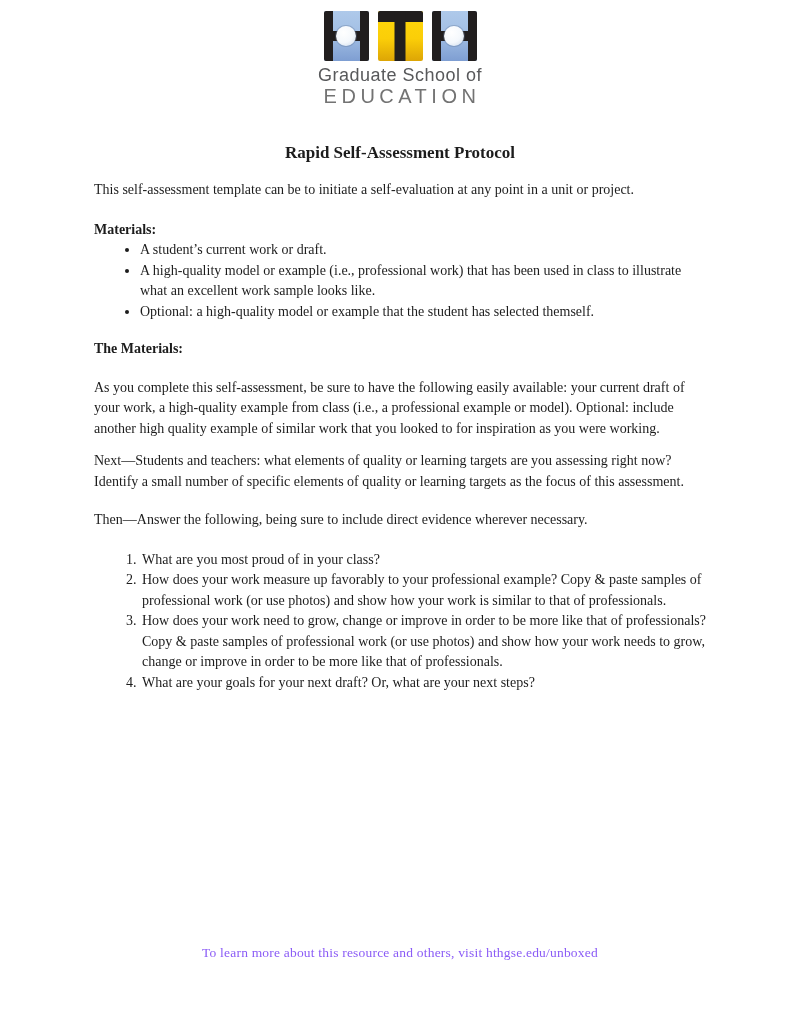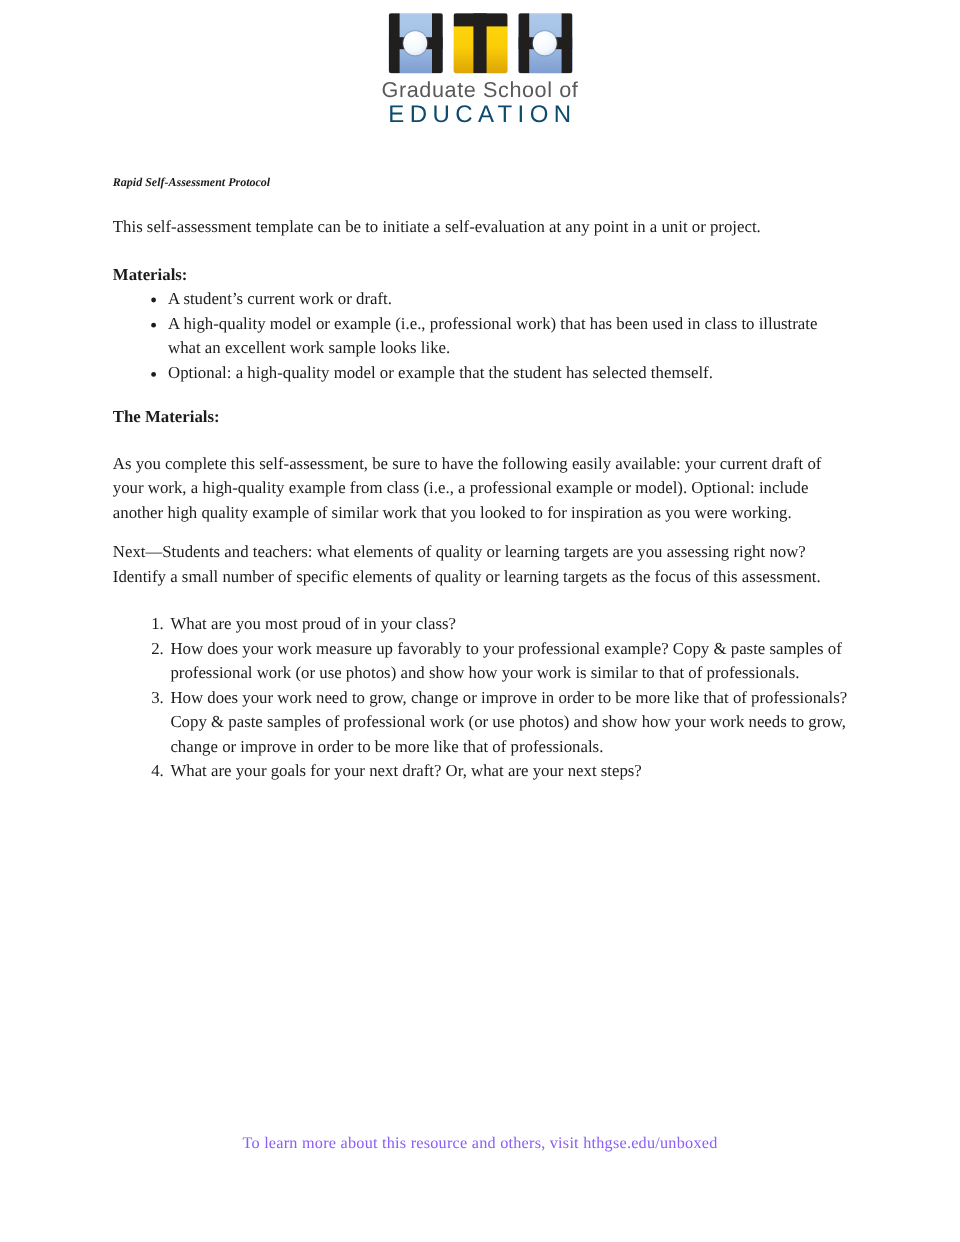--- a/index.html
+++ b/index.html
@@ -32,26 +32,26 @@
 
   .school {
     margin-top: 3px;
     font-family: "Liberation Sans", sans-serif;
     font-size: 18px; line-height: 22px;
     color: #58595b; letter-spacing: 0.5px;
   }
   .wordmark {
     font-family: "Liberation Sans", sans-serif;
     font-size: 20px; line-height: 21px;
-    color: #0c4a6e; letter-spacing: 4.5px; padding-left: 4px;
+    color: #737373; letter-spacing: 4.5px; padding-left: 4px;
   }
 
   
   .content { width: 612px; margin: 0 auto; font-size: 14px; line-height: 20.5px; }
-  .doc-title { margin-top: 36px; font-weight: bold; font-size: 10px; line-height: 20px; font-style: italic; }
+  .doc-title { margin-top: 36px; text-align: center; font-weight: bold; font-size: 17px; line-height: 20px; }
   .intro { margin-top: 17px; }
   .h-materials { margin-top: 19px; font-weight: bold; }
   ul.materials { margin: 0; padding-left: 46px; list-style: disc outside; }
   .h-protocol { margin-top: 17px; font-weight: bold; }
   .p-first { margin-top: 18px; }
   .p-avail { margin-top: 18px; }
   .p-next  { margin-top: 12px; }
   .p-then  { margin-top: 18px; }
   ol.questions { margin: 19px 0 0 0; padding-left: 46px; }
   ol.questions li { padding-left: 2px; }
@@ -103,20 +103,21 @@
     <ul class="materials">
       <li>A student’s current work or draft.</li>
       <li>A high-quality model or example (i.e., professional work) that has been used in class to illustrate what an excellent work sample looks like.</li>
       <li>Optional: a high-quality model or example that the student has selected themself.</li>
     </ul>
 
     <p class="h-protocol">The Materials:</p>
 
     <p class="p-avail">As you complete this self-assessment, be sure to have the following easily available: your current draft of your work, a high-quality example from class (i.e., a professional example or model). Optional: include another high quality example of similar work that you looked to for inspiration as you were working.</p>
     <p class="p-next">Next—Students and teachers: what elements of quality or learning targets are you assessing right now? Identify a small number of specific elements of quality or learning targets as the focus of this assessment.</p>
+    <p class="p-then">Then—Answer the following, being sure to include direct evidence wherever necessary.</p>
 
     <ol class="questions">
       <li>What are you most proud of in your class?</li>
       <li>How does your work measure up favorably to your professional example? Copy &amp; paste samples of professional work (or use photos) and show how your work is similar to that of professionals.</li>
       <li>How does your work need to grow, change or improve in order to be more like that of professionals? Copy &amp; paste samples of professional work (or use photos) and show how your work needs to grow, change or improve in order to be more like that of professionals.</li>
       <li>What are your goals for your next draft? Or, what are your next steps?</li>
     </ol>
 
   </div>
 

